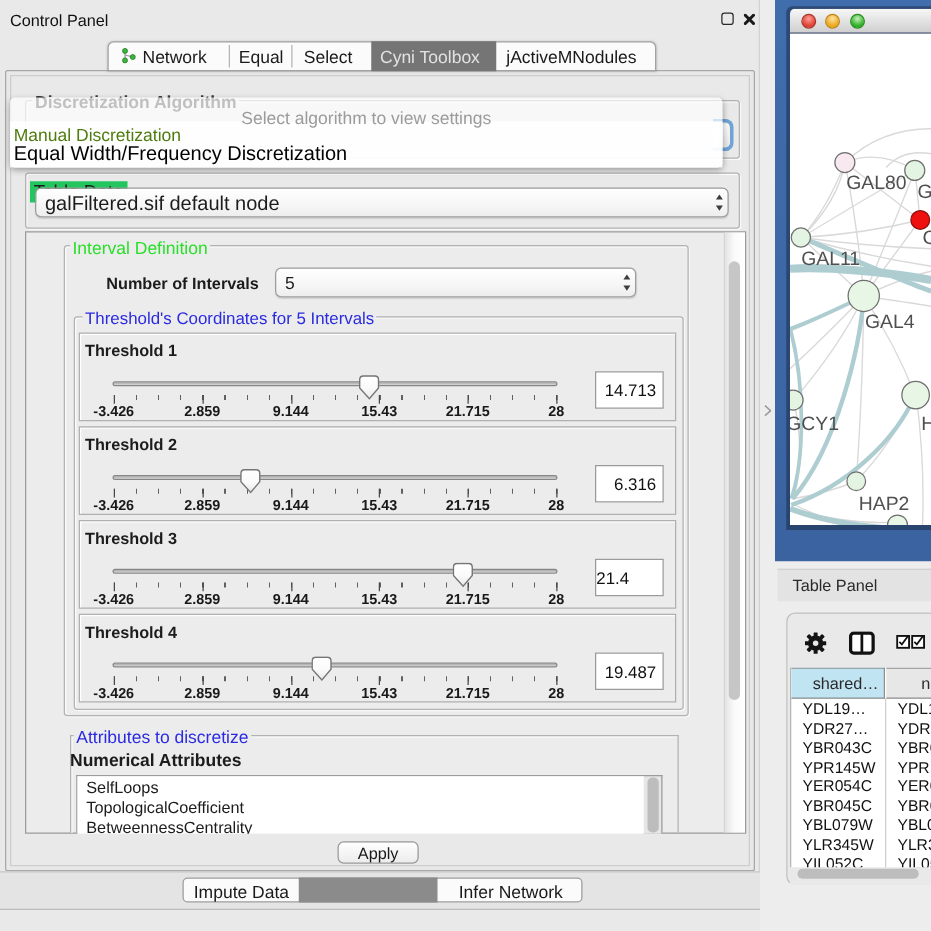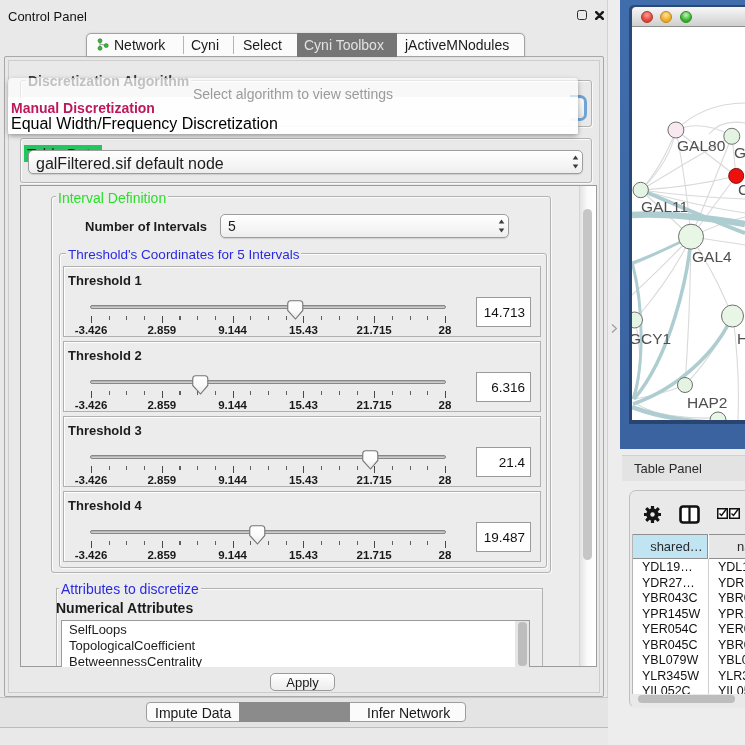--- a/index.html
+++ b/index.html
@@ -143,21 +143,21 @@
 <svg class="abs" style="left:595px;top:11px;" width="9" height="9" viewBox="0 0 9 9">
 <path d="M1.2,1.2 L7.8,7.8 M7.8,1.2 L1.2,7.8" stroke="#1a1a1a" stroke-width="2.5" stroke-linecap="round"></path>
   </svg>
 <div class="abs" style="left:4px;top:56px;width:600px;height:641px;border:1px solid #a8a8a8;border-radius:2px;background:#e8e8e8;"></div>
 <div class="abs" style="left:8px;top:60px;width:592px;height:633px;border:1px solid #cdcdcd;background:#e9e9e9;"></div>
 <div class="abs" style="left:86px;top:33px;width:439px;height:24px;background:#fbfbfb;border:1px solid #a2a2a2;border-radius:5px 5px 0 0;box-shadow:0 0 2px rgba(0,0,0,.15);"></div>
 <div class="abs" style="left:297px;top:33px;width:100px;height:24px;background:#757575;"></div>
 <div class="abs" style="left:183px;top:36px;width:1px;height:18px;background:#b5b5b5;"></div>
 <div class="abs" style="left:233px;top:36px;width:1px;height:18px;background:#b5b5b5;"></div>
 <div class="abs" style="left:114px;top:37px;font-size:14px;color:#1a1a1a;">Network</div>
-<div class="abs" style="left:191px;top:37px;font-size:14px;color:#1a1a1a;">Cyni</div>
+<div class="abs" style="left:191px;top:37px;font-size:14px;color:#1a1a1a;">Equal</div>
 <div class="abs" style="left:243px;top:37px;font-size:14px;color:#1a1a1a;">Select</div>
 <div class="abs" style="left:304px;top:37px;font-size:14px;color:#e2e2e2;">Cyni Toolbox</div>
 <div class="abs" style="left:405px;top:37px;font-size:14px;color:#1a1a1a;">jActiveMNodules</div>
 <svg class="abs" style="left:97px;top:37px;" width="12" height="15" viewBox="0 0 12 15">
 <path d="M3,4 L3,11 M3,7 L9,8.5" stroke="#9a9a9a" stroke-width="1" fill="none"></path>
 <circle cx="3" cy="3.7" r="2" fill="#3db53d" stroke="#1d7a1d" stroke-width="0.6"></circle>
 <circle cx="3" cy="11.3" r="2" fill="#3db53d" stroke="#1d7a1d" stroke-width="0.6"></circle>
 <circle cx="9.2" cy="8.6" r="2" fill="#3db53d" stroke="#1d7a1d" stroke-width="0.6"></circle>
   </svg>
 <div class="abs" style="left:20px;top:80px;width:572px;height:47px;">
@@ -267,21 +267,21 @@
 <svg class="abs" style="left:362.2px;top:450px;" width="17" height="20" viewBox="0 0 17 20">
 <defs>
       <linearGradient id="g416" x1="0" y1="0" x2="0" y2="1">
         <stop offset="0" stop-color="#ffffff"></stop>
         <stop offset="0.55" stop-color="#fafafa"></stop>
         <stop offset="1" stop-color="#e8e8e8"></stop>
       </linearGradient>
     </defs>
 <path d="M4.2,0.75 h8.6 q3,0 3,3 v6.7 L8.5,19 L0.75,10.45 v-6.7 q0,-3 3,-3 Z" fill="url(#g416)" stroke="#757575" stroke-width="1.1"></path>
   </svg>
-<div class="abs" style="left:476px;top:447px;width:55px;height:30px;background:#ffffff;border:1px solid #9a9a9a;font-size:13.5px;color:#111;text-align:right;line-height:29px;padding-right:5px;">21.4</div>
+<div class="abs" style="left:476px;top:447px;width:55px;height:30px;background:#ffffff;border:1px solid #9a9a9a;font-size:13.5px;color:#111;line-height:29px;padding-right:5px;">21.4</div>
 <div class="abs" style="left:63px;top:491px;width:478px;height:71px;border:1px solid #b0b0b0;box-shadow:inset 1px 1px 0 #fff;"></div>
 <div class="abs" style="left:68px;top:498px;font-size:13px;font-weight:bold;color:#1c1c1c;">Threshold 4</div>
 <div class="abs" style="left:90px;top:529.5px;width:356px;height:4px;background:linear-gradient(#a8a8a8,#d8d8d8);border:1px solid #878787;border-radius:3px;"></div>
 <div class="abs" style="left:91px;top:541px;width:355px;height:4px;background:repeating-linear-gradient(90deg,#606060 0,#606060 1px,transparent 1px,transparent 17.7px);"></div>
 <div class="abs" style="left:91.0px;top:541px;width:1px;height:7px;background:#484848;"></div>
 <div class="abs" style="left:61.0px;top:549px;width:60px;text-align:center;font-size:11.5px;font-weight:bold;color:#191919;">-3.426</div>
 <div class="abs" style="left:161.8px;top:541px;width:1px;height:7px;background:#484848;"></div>
 <div class="abs" style="left:131.8px;top:549px;width:60px;text-align:center;font-size:11.5px;font-weight:bold;color:#191919;">2.859</div>
 <div class="abs" style="left:232.6px;top:541px;width:1px;height:7px;background:#484848;"></div>
 <div class="abs" style="left:202.6px;top:549px;width:60px;text-align:center;font-size:11.5px;font-weight:bold;color:#191919;">9.144</div>
@@ -320,13 +320,13 @@
 <div class="abs" style="left:252px;top:705px;font-size:13px;color:#d8d8d8;margin-top:48px;">Discretize Data</div>
 <div class="abs" style="left:367px;top:705px;font-size:14px;color:#1a1a1a;">Infer Network</div>
 <div class="abs" style="left:0px;top:727px;width:608px;height:1px;background:#bcbcbc;"></div>
 <div class="abs" style="left:0px;top:728px;width:608px;height:17px;background:#e9e9e9;"></div>
 <svg class="abs" style="left:611px;top:324px;" width="6" height="9" viewBox="0 0 6 9">
 <path d="M1,0.5 L5.5,4.5 L1,8.5" fill="none" stroke="#9a9a9a" stroke-width="1.2"></path>
   </svg>
 <div class="abs" style="left:8px;top:78px;width:570px;height:56px;background:rgba(255,255,255,0.68);border-radius:4px;box-shadow:0 2px 5px rgba(0,0,0,0.35);"></div>
 <div class="abs" style="left:8px;top:97px;width:570px;height:37px;background:rgba(255,255,255,0.82);"></div>
 <div class="abs" style="left:8px;top:86px;width:570px;text-align:center;font-size:14px;color:#9b9b9b;">Select algorithm to view settings</div>
-<div class="abs" style="left:11px;top:100px;font-size:14px;font-weight:bold;color:#be185d;">Manual Discretization</div>
+<div class="abs" style="left:11px;top:100px;font-size:14px;font-weight:normal;color:#4d7c0f;">Manual Discretization</div>
 <div class="abs" style="left:11px;top:114.5px;font-size:16px;color:#000;">Equal Width/Frequency Discretization</div>
 </body></html>

